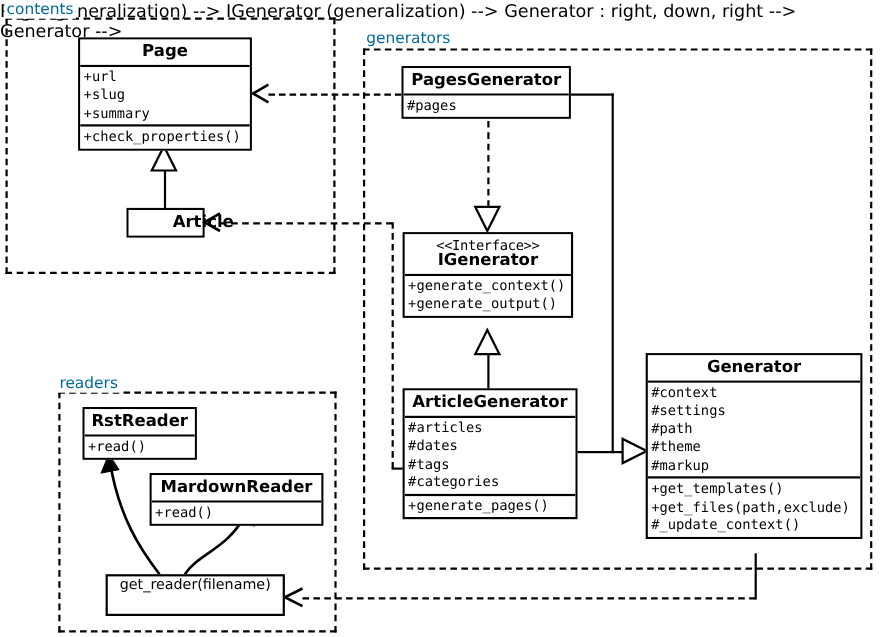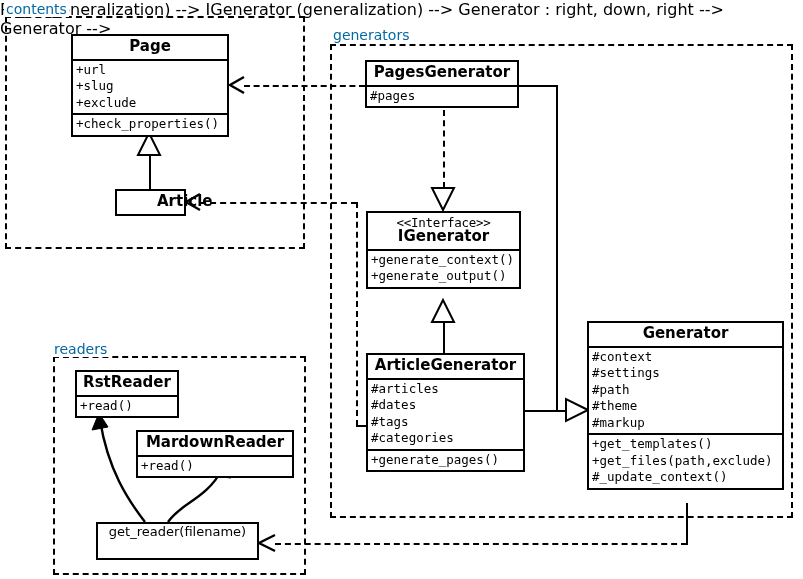--- a/index.html
+++ b/index.html
@@ -188,21 +188,21 @@
 
 
   
 
   
   <div class="uml" style="left:71px; top:34px; width:158px;">
     <div class="hdr">Page</div>
     <div class="compart">
       <div class="row">+url</div>
       <div class="row">+slug</div>
-      <div class="row">+exclude</div>
+      <div class="row">+summary</div>
     </div>
     <div class="compart">
       <div class="row">+check_properties()</div>
     </div>
   </div>
 
   
   <div class="uml" style="left:115px; top:189px; width:71px;">
     <div class="hdr noline">Article</div>
   </div>

